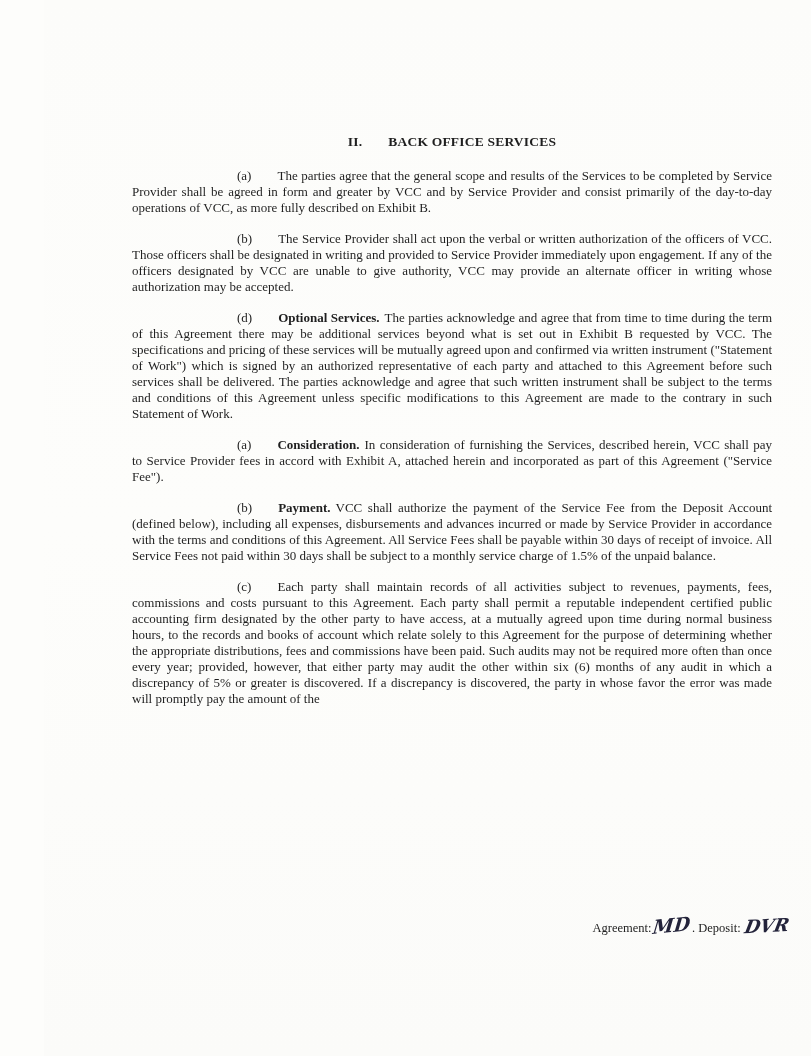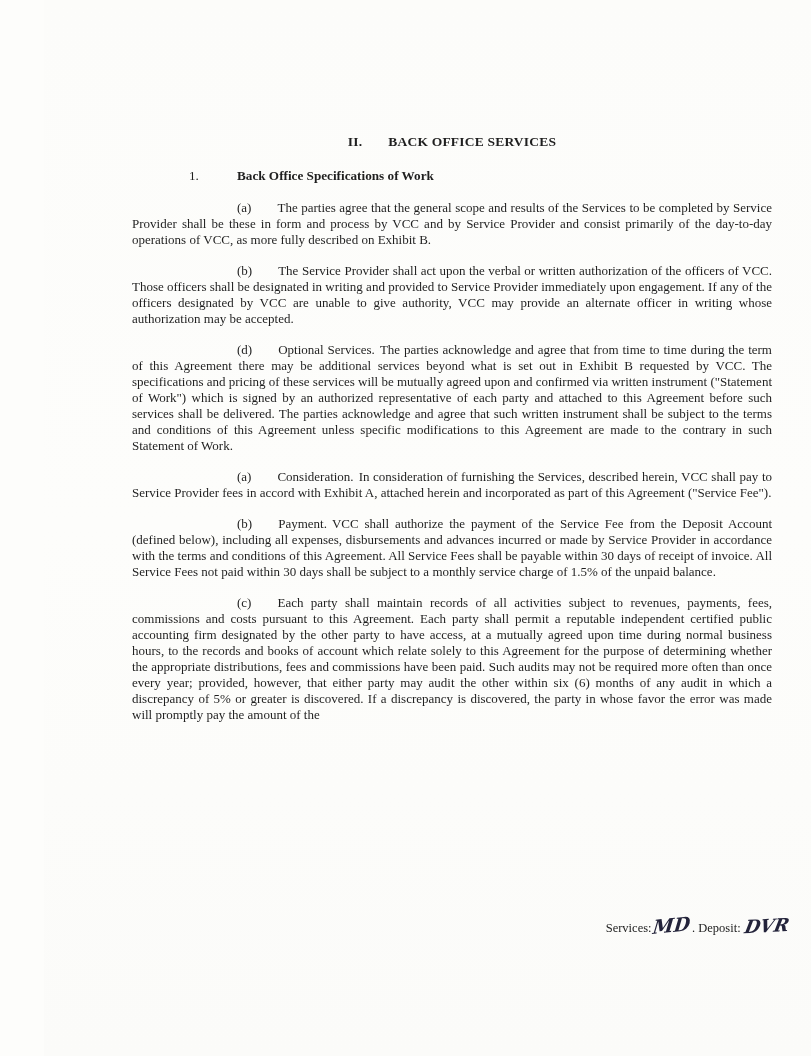--- a/index.html
+++ b/index.html
@@ -55,21 +55,21 @@
     line-height: 16px;
     text-align: justify;
     text-indent: 105px;
     margin: 0 0 15px 0;
     width: 640px;
   }
   .para-label {
     margin-right: 26px;
   }
   .para-lead {
-    font-weight: normal;
+    font-weight: bold;
     margin-right: 5px;
   }
   .para-lead:empty {
     display: none;
     margin: 0;
   }
   .footer {
     position: absolute;
     top: 898px;
     left: 0;
@@ -104,36 +104,33 @@
 </style>
 </head>
 <body>
 
 <div class="page">
 
   <div class="doc-title">
     <span class="title-number">II.</span><span>BACK OFFICE SERVICES</span>
   </div>
 
-  <div class="section-heading">
-    <span class="sec-num">1.</span><span class="sec-title">Back Office Specifications of Work</span>
-  </div>
 
-  <p class="para"><span class="para-label">(a)</span><span>The parties agree that the general scope and results of the Services to be completed by Service Provider shall be these in form and process by VCC and by Service Provider and consist primarily of the day-to-day operations of VCC, as more fully described on Exhibit B.</span></p>
+  <p class="para"><span class="para-label">(a)</span><span>The parties agree that the general scope and results of the Services to be completed by Service Provider shall be agreed in form and greater by VCC and by Service Provider and consist primarily of the day-to-day operations of VCC, as more fully described on Exhibit B.</span></p>
 
   <p class="para"><span class="para-label">(b)</span><span>The Service Provider shall act upon the verbal or written authorization of the officers of VCC. Those officers shall be designated in writing and provided to Service Provider immediately upon engagement. If any of the officers designated by VCC are unable to give authority, VCC may provide an alternate officer in writing whose authorization may be accepted.</span></p>
 
 
   <p class="para"><span class="para-label">(d)</span><span class="para-lead">Optional Services.</span><span>The parties acknowledge and agree that from time to time during the term of this Agreement there may be additional services beyond what is set out in Exhibit B requested by VCC. The specifications and pricing of these services will be mutually agreed upon and confirmed via written instrument ("Statement of Work") which is signed by an authorized representative of each party and attached to this Agreement before such services shall be delivered. The parties acknowledge and agree that such written instrument shall be subject to the terms and conditions of this Agreement unless specific modifications to this Agreement are made to the contrary in such Statement of Work.</span></p>
 
 
   <p class="para"><span class="para-label">(a)</span><span class="para-lead">Consideration.</span><span>In consideration of furnishing the Services, described herein, VCC shall pay to Service Provider fees in accord with Exhibit A, attached herein and incorporated as part of this Agreement ("Service Fee").</span></p>
 
   <p class="para"><span class="para-label">(b)</span><span class="para-lead">Payment.</span><span>VCC shall authorize the payment of the Service Fee from the Deposit Account (defined below), including all expenses, disbursements and advances incurred or made by Service Provider in accordance with the terms and conditions of this Agreement. All Service Fees shall be payable within 30 days of receipt of invoice. All Service Fees not paid within 30 days shall be subject to a monthly service charge of 1.5% of the unpaid balance.</span></p>
 
   <p class="para"><span class="para-label">(c)</span><span>Each party shall maintain records of all activities subject to revenues, payments, fees, commissions and costs pursuant to this Agreement. Each party shall permit a reputable independent certified public accounting firm designated by the other party to have access, at a mutually agreed upon time during normal business hours, to the records and books of account which relate solely to this Agreement for the purpose of determining whether the appropriate distributions, fees and commissions have been paid. Such audits may not be required more often than once every year; provided, however, that either party may audit the other within six (6) months of any audit in which a discrepancy of 5% or greater is discovered. If a discrepancy is discovered, the party in whose favor the error was made will promptly pay the amount of the</span></p>
 
 
   <div class="initials-row">
-    <span>Services:</span><span class="handwriting">MD</span><span>. Deposit:</span> <span class="handwriting second">DVR</span>
+    <span>Agreement:</span><span class="handwriting">MD</span><span>. Deposit:</span> <span class="handwriting second">DVR</span>
   </div>
 
 </div>
 
 </body></html>

